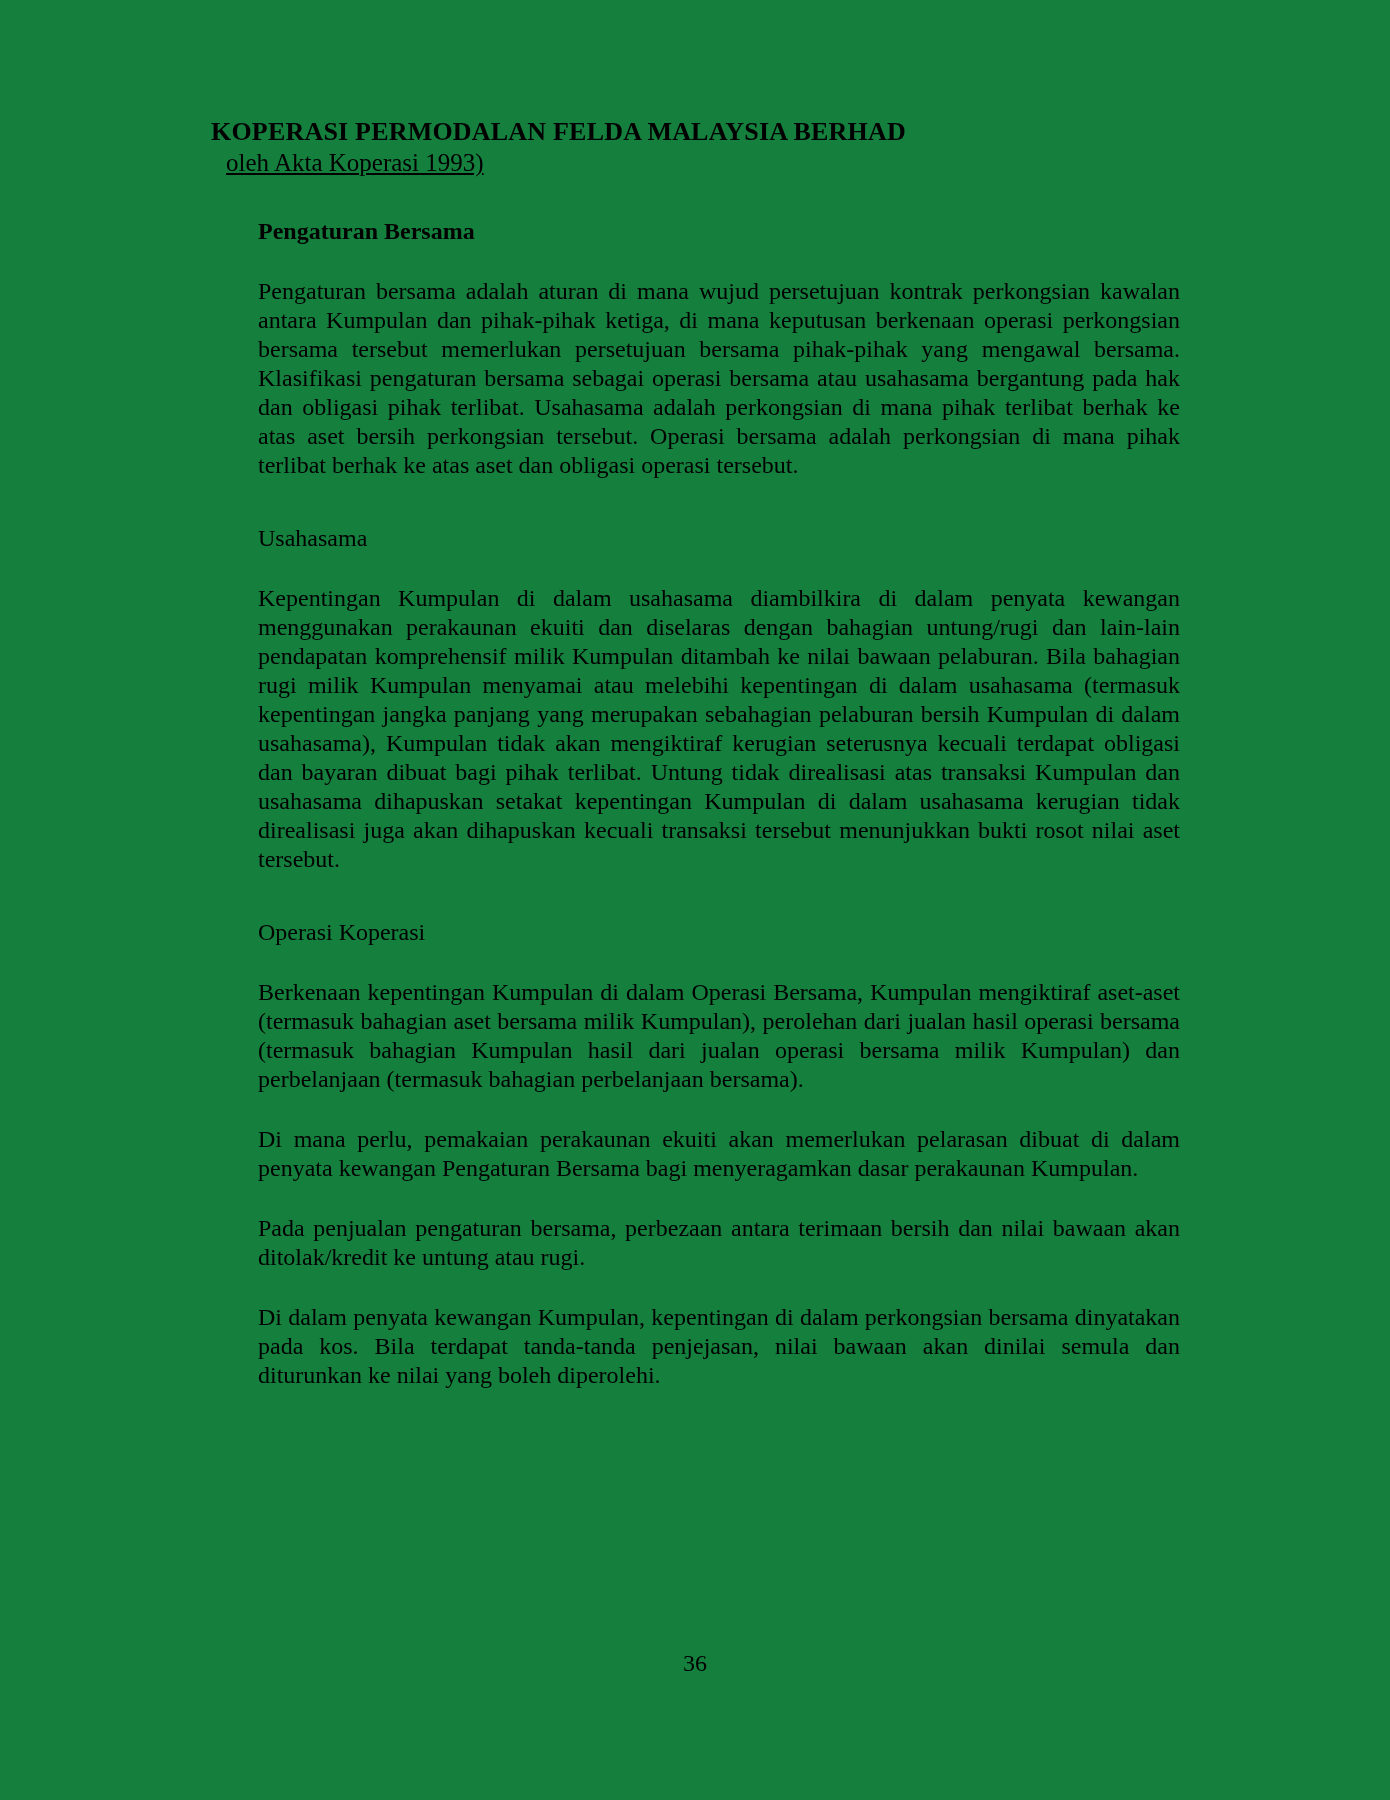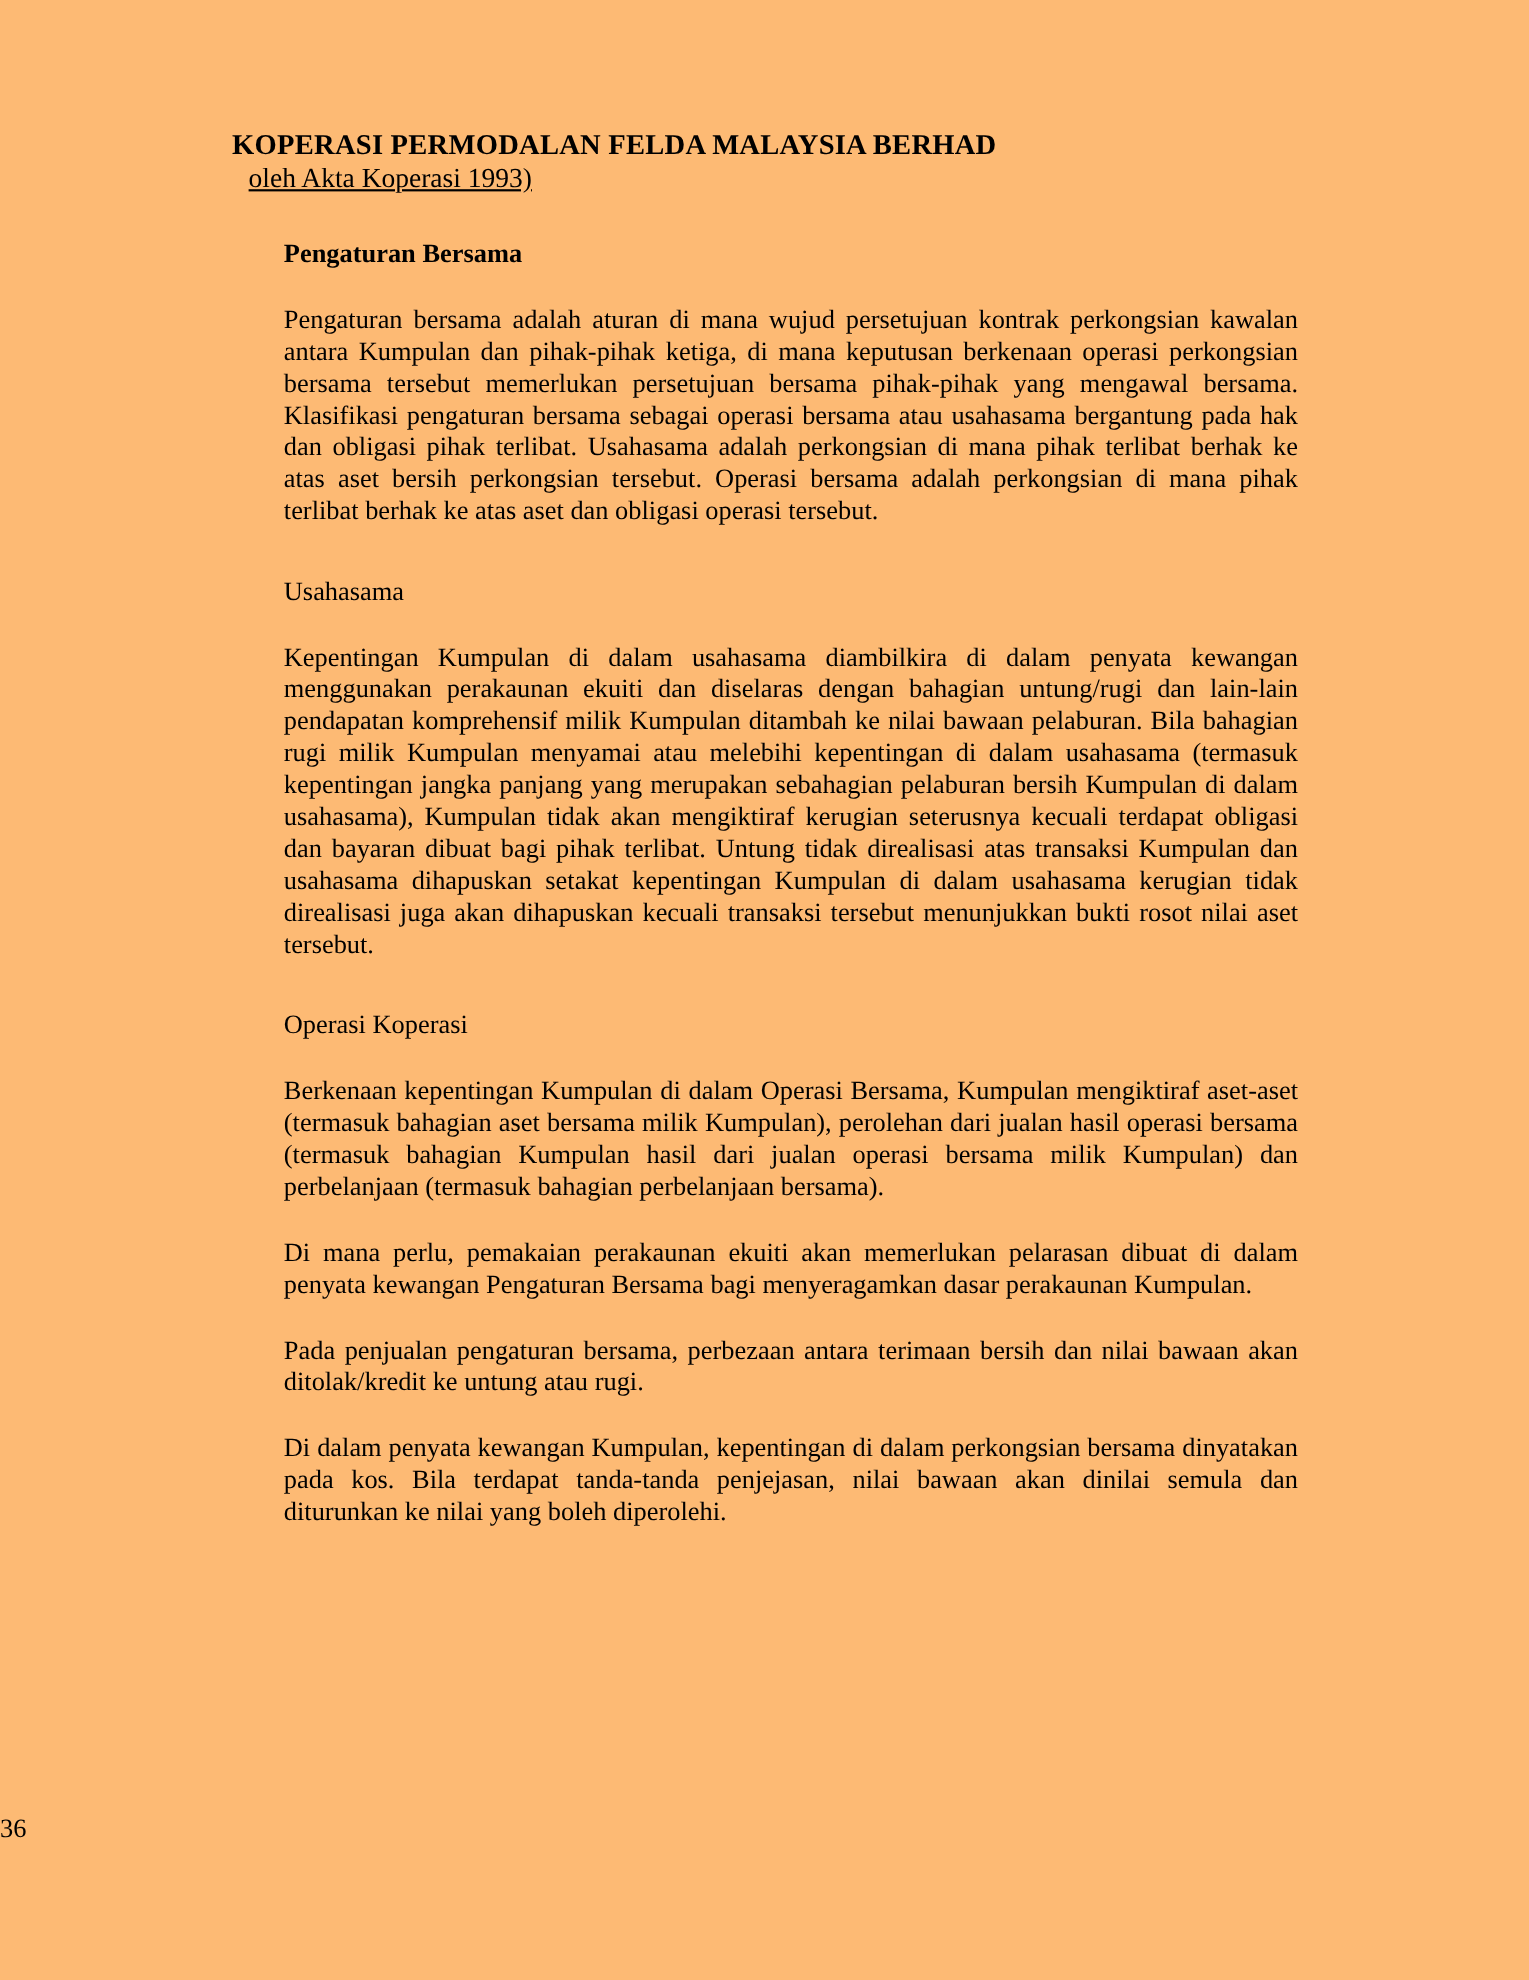--- a/index.html
+++ b/index.html
@@ -4,21 +4,21 @@
 <style>
   html, body {
     margin: 0;
     padding: 0;
     background: #ffffff;
   }
   .page {
     position: relative;
     width: 1390px;
     height: 1800px;
-    background: #fdba74;
+    background: #15803d;
     color: #000000;
     font-family: "Liberation Serif", "DejaVu Serif", serif;
     overflow: hidden;
   }
   .header {
     padding-top: 116px;
     margin-left: 198px;
     width: 1000px;
     font-size: 25px;
     line-height: 31px;
@@ -52,20 +52,21 @@
     margin-top: 44px;
   }
   .content p {
     margin: 31px 0 0 0;
   }
   .footer {
     position: absolute;
     top: 1650px;
     left: 0;
     width: 100%;
+    text-align: center;
     font-size: 24px;
   }
 </style>
 </head>
 <body>
 
 <div class="page">
 
   <div class="header">
     <div class="title">KOPERASI PERMODALAN FELDA MALAYSIA BERHAD</div>

